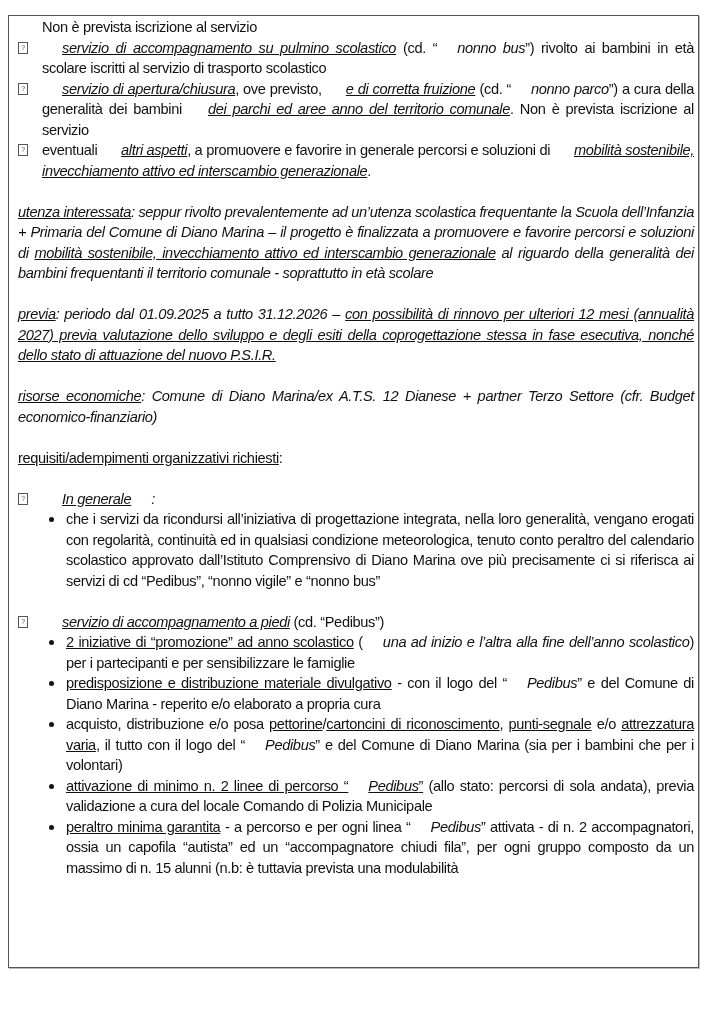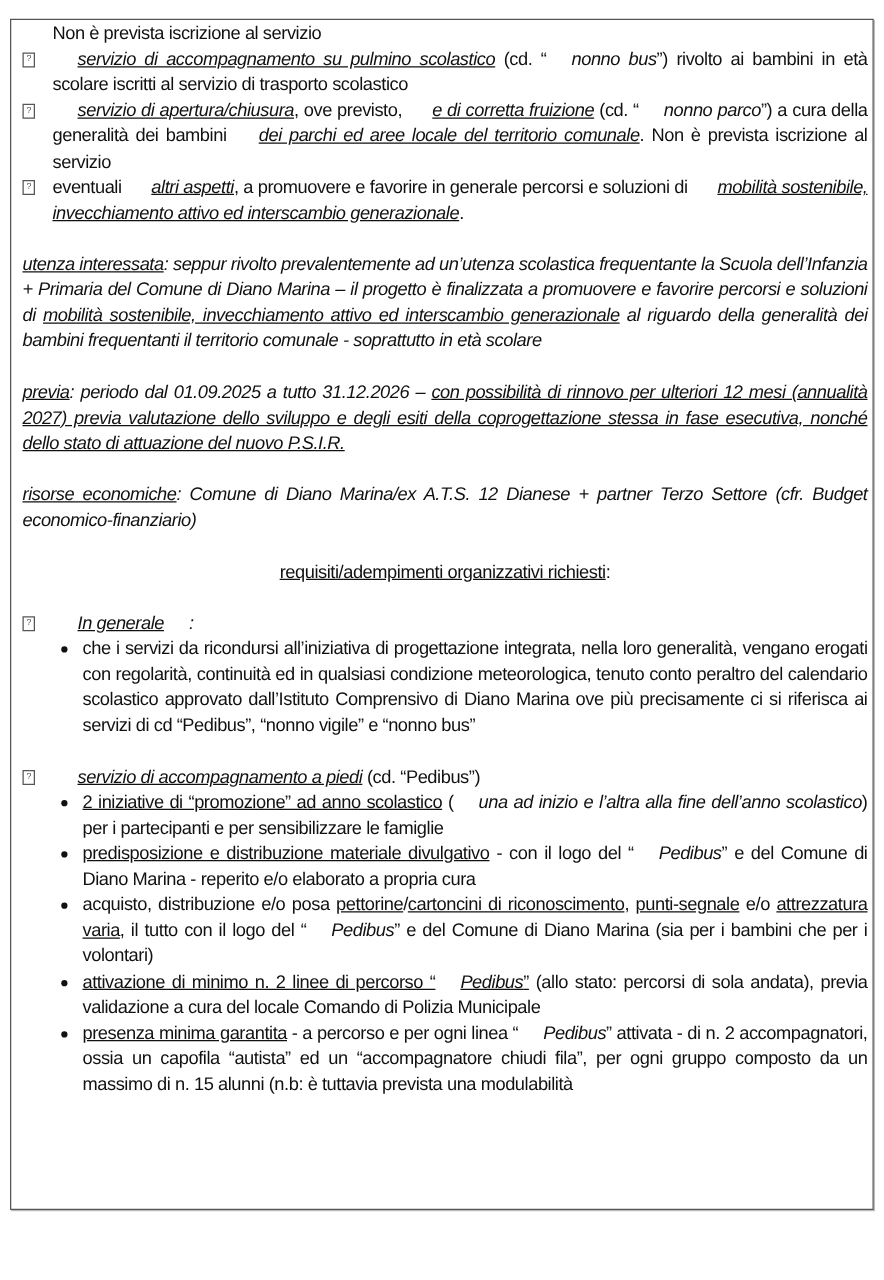--- a/index.html
+++ b/index.html
@@ -14,40 +14,40 @@
   .sq { position: relative; padding-left: 24px; text-align: justify; }
   .sq .mk { position: absolute; left: 0; top: 4px; width: 8px; height: 10px;
             border: 1px solid #555; font-size: 7px; line-height: 10px; text-align: center; color: #555; }
   .indent { padding-left: 24px; }
   .bul { position: relative; padding-left: 48px; text-align: justify; }
   .bul .dot { position: absolute; left: 31px; top: 8px; width: 5px; height: 5px;
               border-radius: 50%; background: #111; }
   .u { text-decoration: underline; }
   .i { font-style: italic; margin-left: 20px; }
   .b { font-weight: normal; }
-  .center { text-align: center; }
+  .center { text-align: left; }
   .it-block { font-style: italic; text-align: justify; }
 </style>
 </head>
 <body>
 
 <div class="box"></div>
 
 <div class="content">
 
   <p class="p indent">Non è prevista iscrizione al servizio</p>
 
   <div class="sq">
     <span class="mk">?</span>
     <span class="i u">servizio di accompagnamento su pulmino scolastico</span><span> (cd. “</span><span class="b i">nonno bus</span><span>”) rivolto ai bambini in età scolare iscritti al servizio di trasporto scolastico</span>
   </div>
 
   <div class="sq">
     <span class="mk">?</span>
-    <span class="i u">servizio di apertura/chiusura</span><span>, ove previsto, </span><span class="i u">e di corretta fruizione</span><span> (cd. “</span><span class="b i">nonno parco</span><span>”) a cura della generalità dei bambini </span><span class="i u">dei parchi ed aree locale del territorio comunale</span><span>. Non è prevista iscrizione al servizio</span>
+    <span class="i u">servizio di apertura/chiusura</span><span>, ove previsto, </span><span class="i u">e di corretta fruizione</span><span> (cd. “</span><span class="b i">nonno parco</span><span>”) a cura della generalità dei bambini </span><span class="i u">dei parchi ed aree anno del territorio comunale</span><span>. Non è prevista iscrizione al servizio</span>
   </div>
 
   <div class="sq">
     <span class="mk">?</span>
     <span>eventuali </span><span class="b i u">altri aspetti</span><span>, a promuovere e favorire in generale percorsi e soluzioni di </span><span class="i u">mobilità sostenibile, invecchiamento attivo ed interscambio generazionale</span><span>.</span>
   </div>
 
   <div class="gap"></div>
 
   <p class="p it-block">
@@ -105,16 +105,16 @@
     <span>acquisto, distribuzione e/o posa </span><span class="u">pettorine</span><span>/</span><span class="u">cartoncini di riconoscimento</span><span>, </span><span class="u">punti-segnale</span><span> e/o </span><span class="u">attrezzatura varia</span><span>, il tutto con il logo del “</span><span class="i">Pedibus</span><span>” e del Comune di Diano Marina (sia per i bambini che per i volontari)</span>
   </div>
 
   <div class="bul">
     <span class="dot"></span>
     <span class="u">attivazione di minimo n. 2 linee di percorso “</span><span class="u i">Pedibus</span><span class="u">”</span><span> (allo stato: percorsi di sola andata), previa validazione a cura del locale Comando di Polizia Municipale</span>
   </div>
 
   <div class="bul">
     <span class="dot"></span>
-    <span class="u">presenza minima garantita</span><span> - a percorso e per ogni linea “</span><span class="i">Pedibus</span><span>” attivata - di n. 2 accompagnatori, ossia un capofila “autista” ed un “accompagnatore chiudi fila”, per ogni gruppo composto da un massimo di n. 15 alunni (n.b: è tuttavia prevista una modulabilità</span>
+    <span class="u">peraltro minima garantita</span><span> - a percorso e per ogni linea “</span><span class="i">Pedibus</span><span>” attivata - di n. 2 accompagnatori, ossia un capofila “autista” ed un “accompagnatore chiudi fila”, per ogni gruppo composto da un massimo di n. 15 alunni (n.b: è tuttavia prevista una modulabilità</span>
   </div>
 
 </div>
 
 </body></html>

